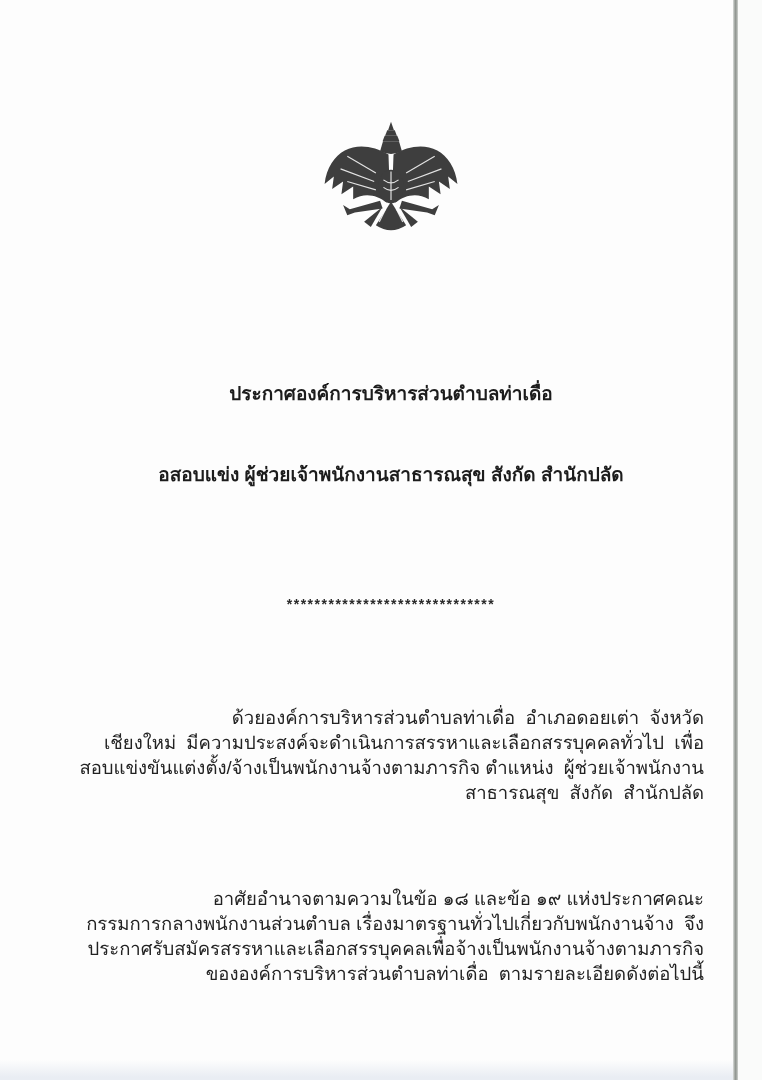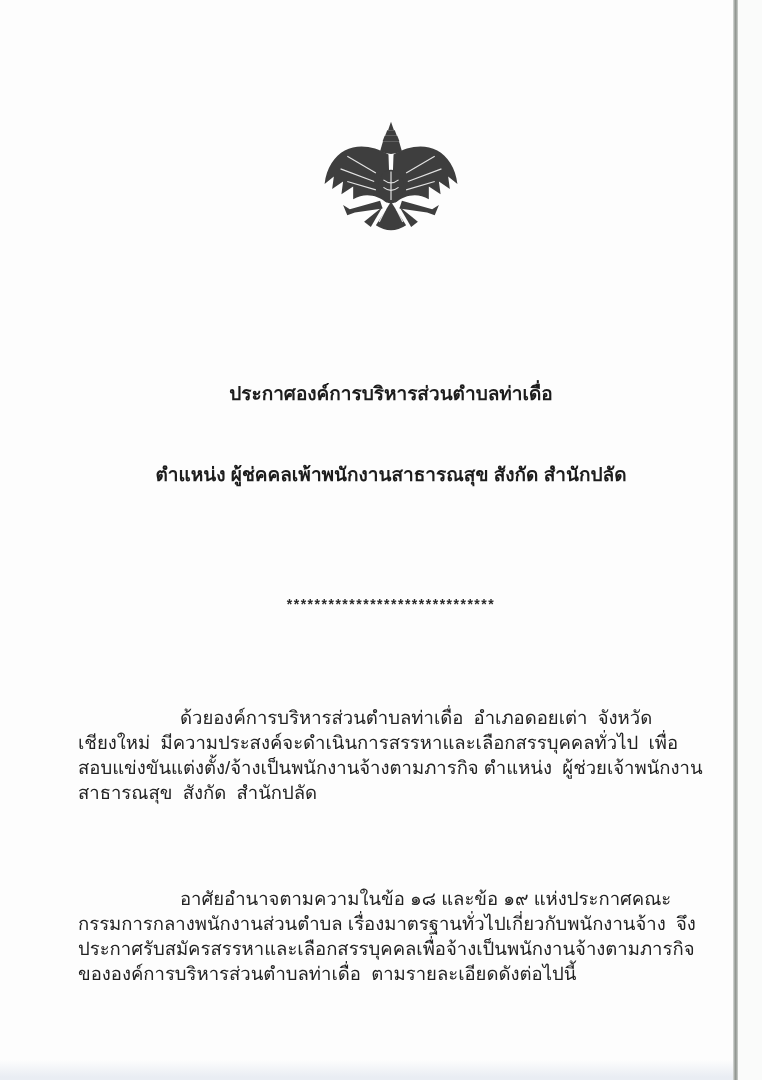--- a/index.html
+++ b/index.html
@@ -32,21 +32,21 @@
   .content {
     position: absolute; top: 46px; left: 78px; width: 626px;
     font-size: 18.5px; line-height: 25px;
     white-space: pre-wrap;
     word-break: normal;
   }
   .emblem-wrap { text-align: center; margin: 0 0 8px 0; white-space: normal; }
   .title-block { text-align: center; font-weight: bold; font-size: 19px; line-height: 27px; color: #1c1c1c; }
   .title-line { white-space: normal; }
   .stars { text-align: center; font-size: 14px; letter-spacing: 1.5px; font-weight: bold; line-height: 20px; margin-top: 2px; margin-bottom: 10px; color: #2a2a2a; }
-  p.body-para { margin: 6px 0 0 0; text-indent: 102px; }
+  p.body-para { margin: 6px 0 0 0; text-indent: 102px; text-align: right; }
 </style>
 </head>
 <body>
 
 <div class="page">
 
   <div class="scan-right-margin"></div>
   <div class="scan-edge-line"></div>
   <div class="scan-bottom-shadow"></div>
 
@@ -87,21 +87,21 @@
           <path d="M150 57 L110 72"></path>
           <path d="M142 72 L108 82"></path>
           <path d="M84 104 L76 120"></path>
           <path d="M96 104 L104 120"></path>
         </g>
       </svg>
     </div>
 
     <div class="title-block">
       <div class="title-line">ประกาศองค์การบริหารส่วนตำบลท่าเดื่อ</div>
-      <div class="title-line">ตำแหน่ง  ผู้ช่คคลเพ้าพนักงานสาธารณสุข  สังกัด สำนักปลัด</div>
+      <div class="title-line">อสอบแข่ง  ผู้ช่วยเจ้าพนักงานสาธารณสุข  สังกัด สำนักปลัด</div>
     </div>
     <div class="stars">******************************</div>
 
     <p class="body-para">ด้วยองค์การบริหารส่วนตำบลท่าเดื่อ  อำเภอดอยเต่า  จังหวัดเชียงใหม่  มีความประสงค์จะดำเนินการสรรหาและเลือกสรรบุคคลทั่วไป  เพื่อสอบแข่งขันแต่งตั้ง/จ้างเป็นพนักงานจ้างตามภารกิจ ตำแหน่ง  ผู้ช่วยเจ้าพนักงานสาธารณสุข  สังกัด  สำนักปลัด</p>
 
     <p class="body-para">อาศัยอำนาจตามความในข้อ ๑๘ และข้อ ๑๙ แห่งประกาศคณะกรรมการกลางพนักงานส่วนตำบล เรื่องมาตรฐานทั่วไปเกี่ยวกับพนักงานจ้าง  จึงประกาศรับสมัครสรรหาและเลือกสรรบุคคลเพื่อจ้างเป็นพนักงานจ้างตามภารกิจ ขององค์การบริหารส่วนตำบลท่าเดื่อ  ตามรายละเอียดดังต่อไปนี้</p>
 
     
 
     

